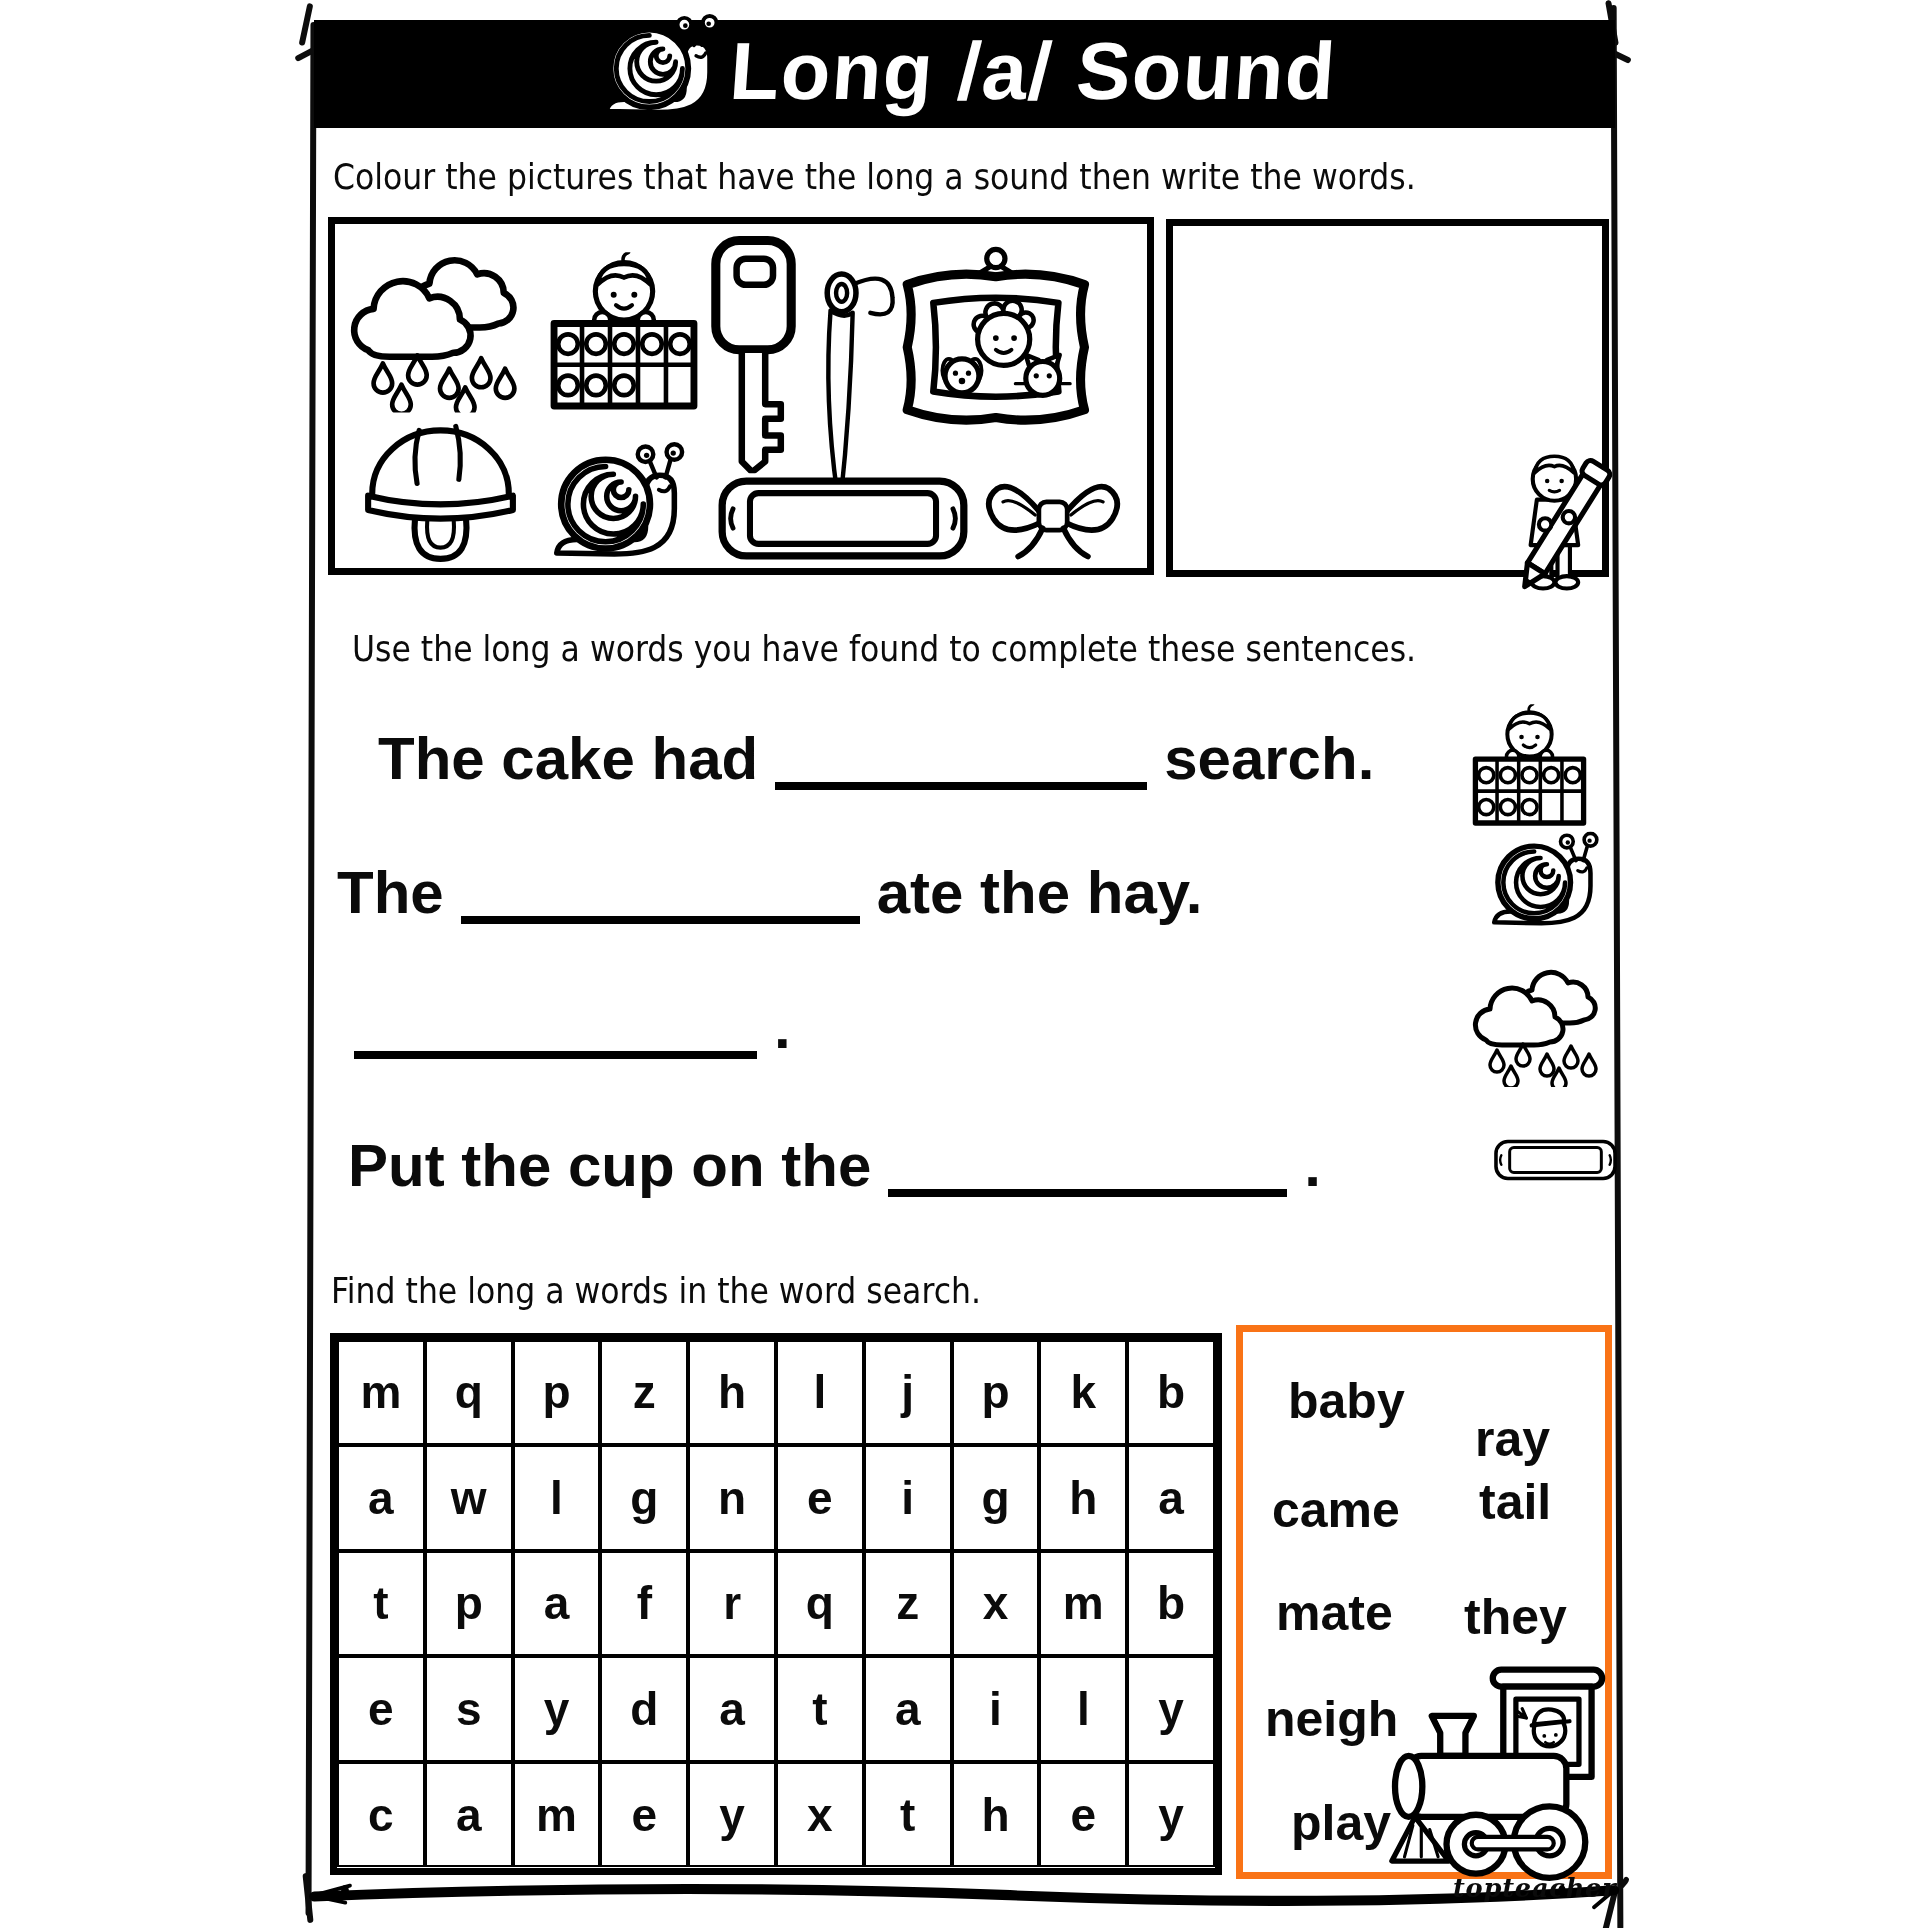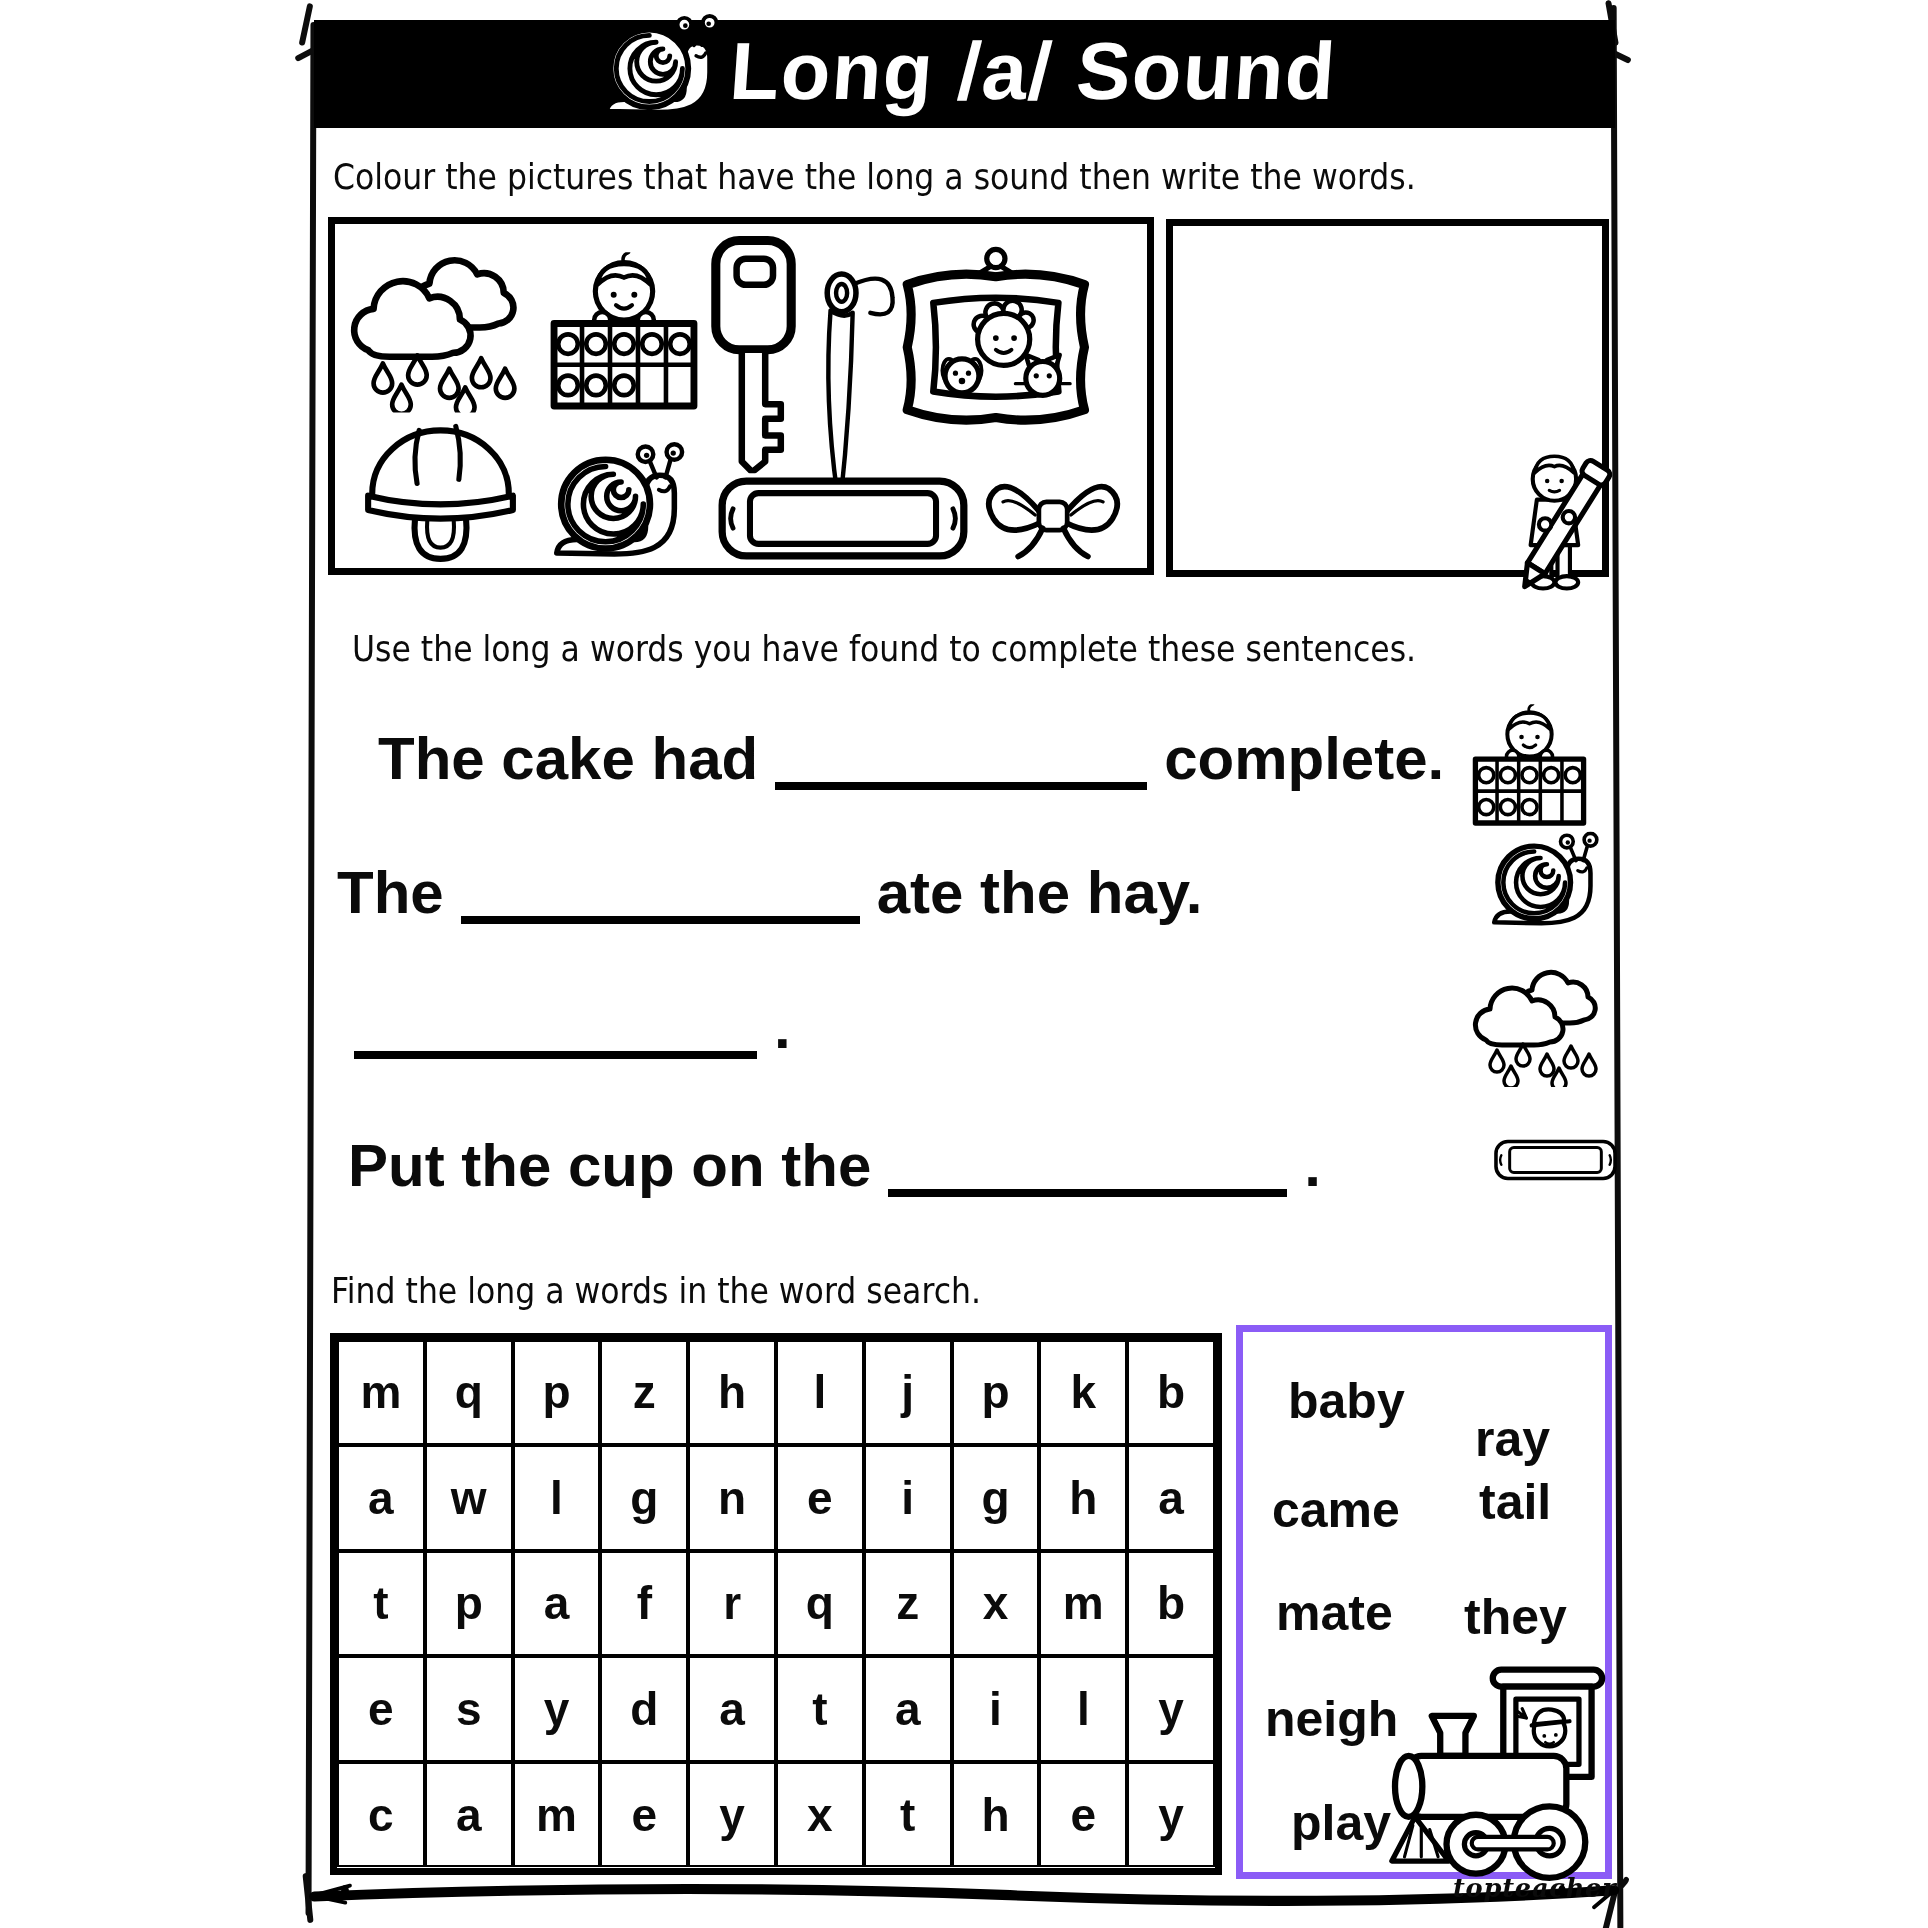--- a/index.html
+++ b/index.html
@@ -54,21 +54,21 @@
 
   
   .ws-box { position:absolute; left:22px; top:1317px; width:892px; height:542px;
             border:7px solid #000; box-sizing:border-box;
             display:grid; grid-template-columns:repeat(10,1fr); grid-template-rows:repeat(5,1fr); }
   .ws-cell { border:2.7px solid #000; display:flex; align-items:center; justify-content:center;
              font-size:46px; font-weight:bold; }
 
   
   .word-box { position:absolute; left:928px; top:1309px; width:376px; height:554px;
-              border:7px solid #8b5cf6; box-sizing:border-box; }
+              border:7px solid #f97316; box-sizing:border-box; }
   .word { position:absolute; font-size:50px; font-weight:bold; white-space:nowrap; }
   .w-baby { left:45px;  top:40px; }
   .w-ray  { left:232px; top:46px;margin-top:32px; }
   .w-came { left:29px;  top:149px; }
   .w-tail { left:236px; top:141px; }
   .w-mate { left:33px;  top:252px; }
   .w-they { left:221px; top:256px; }
   .w-neigh{ left:22px;  top:358px; }
   .w-play { left:48px;  top:462px; }
   .train  { position:absolute; right:-11px; bottom:-9.3px; width:237px; height:226px; }
@@ -300,21 +300,21 @@
     <svg class="boy-pencil" viewBox="0 0 115 150">
         <use href="#sym-boypencil"></use>
       </svg>
   </div>
 
   <div class="instr instr2">Use the long a words you have found to complete these sentences.</div>
 
   <div class="sentence s1">
     <span>The cake had</span>
     <span class="blank w1"></span>
-    <span>complete.</span>
+    <span>search.</span>
   </div>
   <svg class="art sent-icon" style="left:1155px; top:688px; width:133px; height:129px;" viewBox="0 0 150 145">
       <use href="#sym-tenframe"></use>
     </svg>
 
   <div class="sentence s2">
     <span>The</span>
     <span class="blank w2"></span>
     <span>ate the hay.</span>
   </div>

